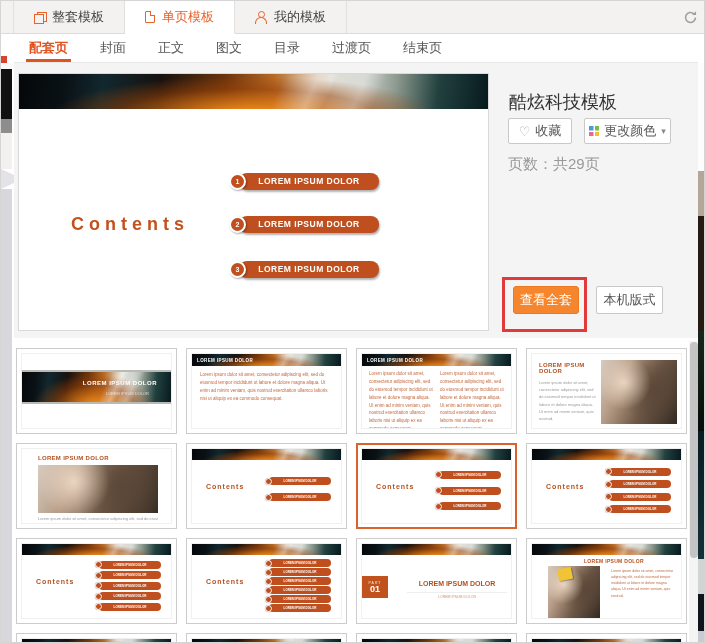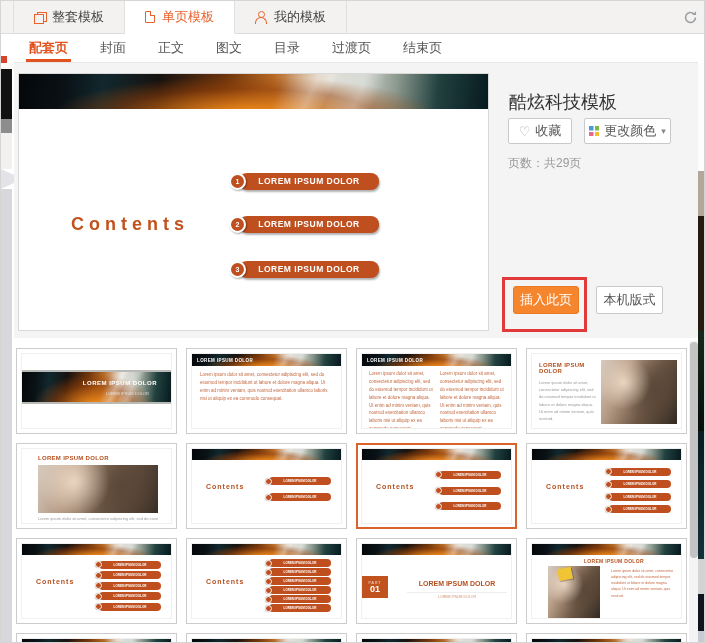--- a/index.html
+++ b/index.html
@@ -62,21 +62,21 @@
   .btn { display:flex; align-items:center; justify-content:center; gap:5px; background:#fff; border:1px solid #c9c9c9; border-radius:2px; font-size:13px; color:#555; cursor:default; }
   .btn-fav { position:absolute; left:507px; top:117px; width:64px; height:26px; }
   .btn-color { position:absolute; left:583px; top:117px; width:87px; height:26px; }
   .heart { color:#b0b0b0; font-size:13px; line-height:1; }
   .ic-grid { width:10px; height:10px; background:
       linear-gradient(#4a9bd8,#4a9bd8) 0 0/4.5px 4.5px no-repeat,
       linear-gradient(#7cb84a,#7cb84a) 100% 0/4.5px 4.5px no-repeat,
       linear-gradient(#e86a8a,#e86a8a) 0 100%/4.5px 4.5px no-repeat,
       linear-gradient(#f0c030,#f0c030) 100% 100%/4.5px 4.5px no-repeat; }
   .caret { color:#888; font-size:9px; }
-  .page-count { position:absolute; left:507px; top:154px; font-size:12px; color:#999; }
+  .page-count { position:absolute; left:507px; top:154px; font-size:15px; color:#999; }
   .btn-insert { position:absolute; left:512px; top:285px; width:66px; height:28px; background:#f6862e; border:1px solid #e97a22; border-radius:3px; color:#fff; font-size:13px; display:flex; align-items:center; justify-content:center; }
   .btn-viewall { position:absolute; left:595px; top:285px; width:67px; height:28px; }
   .red-box { position:absolute; left:501px; top:276px; width:85px; height:55px; border:3px solid #e23a3a; z-index:50; }
 
   
   .grid { position:absolute; left:15px; top:347px; width:672px; height:296px; display:grid; grid-template-columns:repeat(4,161px); grid-auto-rows:86px; column-gap:9px; row-gap:9px; overflow:hidden; }
   .thumb { background:#fff; border:1px solid #ccc; padding:4px; cursor:pointer; }
   .thumb.sel { border:2px solid #d9632a; padding:3px; }
   .slide { position:relative; width:100%; height:100%; background:#fff; overflow:hidden; border:1px solid #f0f0f0; }
   .mini-banner { position:absolute; left:0; top:0; width:100%; height:11px; }
@@ -197,21 +197,21 @@
     <span>收藏</span>
   </div>
   <div class="btn btn-color">
     <span class="ic-grid"></span>
     <span>更改颜色</span>
     <span class="caret">▾</span>
   </div>
   <div class="page-count">页数：共29页</div>
   <div class="red-box"></div>
   <div class="btn-insert">
-      <span>插入此页</span>
+      <span>查看全套</span>
     </div>
   <div class="btn btn-viewall">
       <span>本机版式</span>
     </div>
 
   <div class="grid">
 
     <div class="thumb">
       <div class="slide">
         <div class="mid-banner tech">

